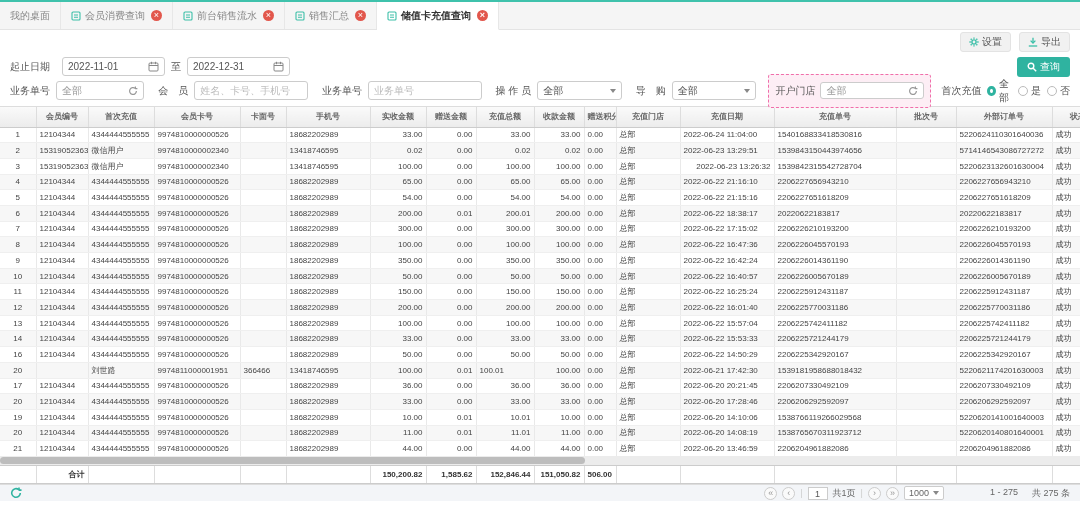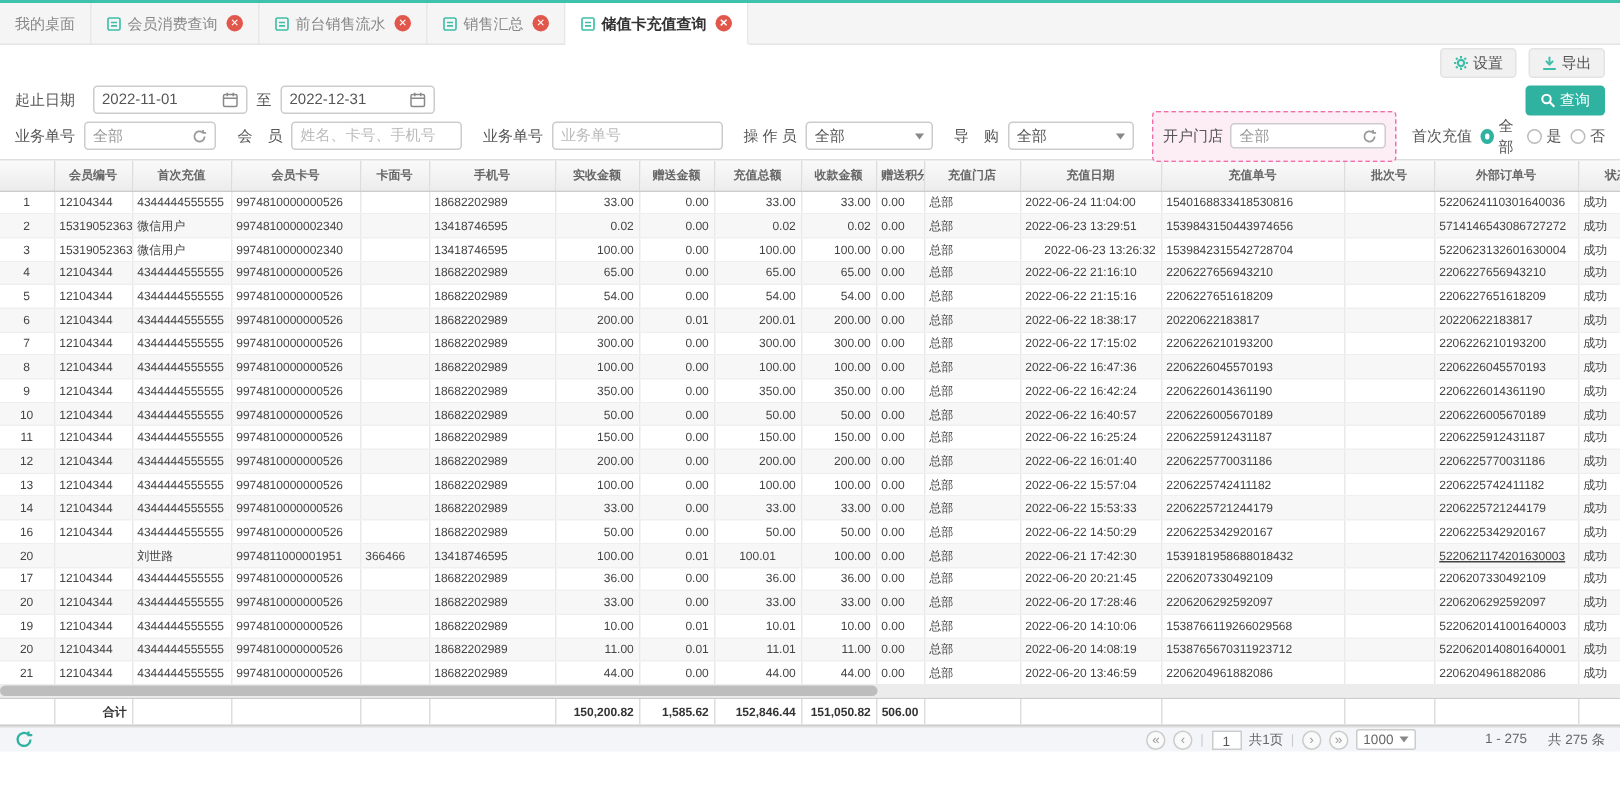--- a/index.html
+++ b/index.html
@@ -569,28 +569,28 @@
           </tr>
           <tr class="even">
             <td style="text-align: center;">20</td>
             <td style="text-align: left;"></td>
             <td style="text-align: left;">刘世路</td>
             <td style="text-align: left;">9974811000001951</td>
             <td style="text-align: left;">366466</td>
             <td style="text-align: left;">13418746595</td>
             <td style="text-align: right;">100.00</td>
             <td style="text-align: right;">0.01</td>
-            <td style="text-align: center;">100.01</td>
+            <td style="text-align: left;">100.01</td>
             <td style="text-align: right;">100.00</td>
             <td style="text-align: left;">0.00</td>
             <td style="text-align: left;">总部</td>
             <td style="text-align: left;">2022-06-21 17:42:30</td>
             <td style="text-align: left;">1539181958688018432</td>
             <td style="text-align: left;"></td>
-            <td style="text-align: left; text-decoration: underline;">5220621174201630003</td>
+            <td style="text-align: left;">5220621174201630003</td>
             <td style="text-align: left;">成功</td>
           </tr>
           <tr class="odd">
             <td style="text-align: center;">17</td>
             <td style="text-align: left;">12104344</td>
             <td style="text-align: left;">4344444555555</td>
             <td style="text-align: left;">9974810000000526</td>
             <td style="text-align: left;"></td>
             <td style="text-align: left;">18682202989</td>
             <td style="text-align: right;">36.00</td>
@@ -715,21 +715,21 @@
             <td style="text-align: center;"></td>
             <td style="text-align: right;">合计</td>
             <td style="text-align: left;"></td>
             <td style="text-align: left;"></td>
             <td style="text-align: left;"></td>
             <td style="text-align: left;"></td>
             <td style="text-align: right;">150,200.82</td>
             <td style="text-align: right;">1,585.62</td>
             <td style="text-align: right;">152,846.44</td>
             <td style="text-align: right;">151,050.82</td>
-            <td style="text-align: center;">506.00</td>
+            <td style="text-align: left;">506.00</td>
             <td style="text-align: right;"></td>
             <td style="text-align: right;"></td>
             <td style="text-align: right;"></td>
             <td style="text-align: right;"></td>
             <td style="text-align: right;"></td>
             <td style="text-align: right;"></td>
           </tr>
         </tbody>
     </table>
   </div>

